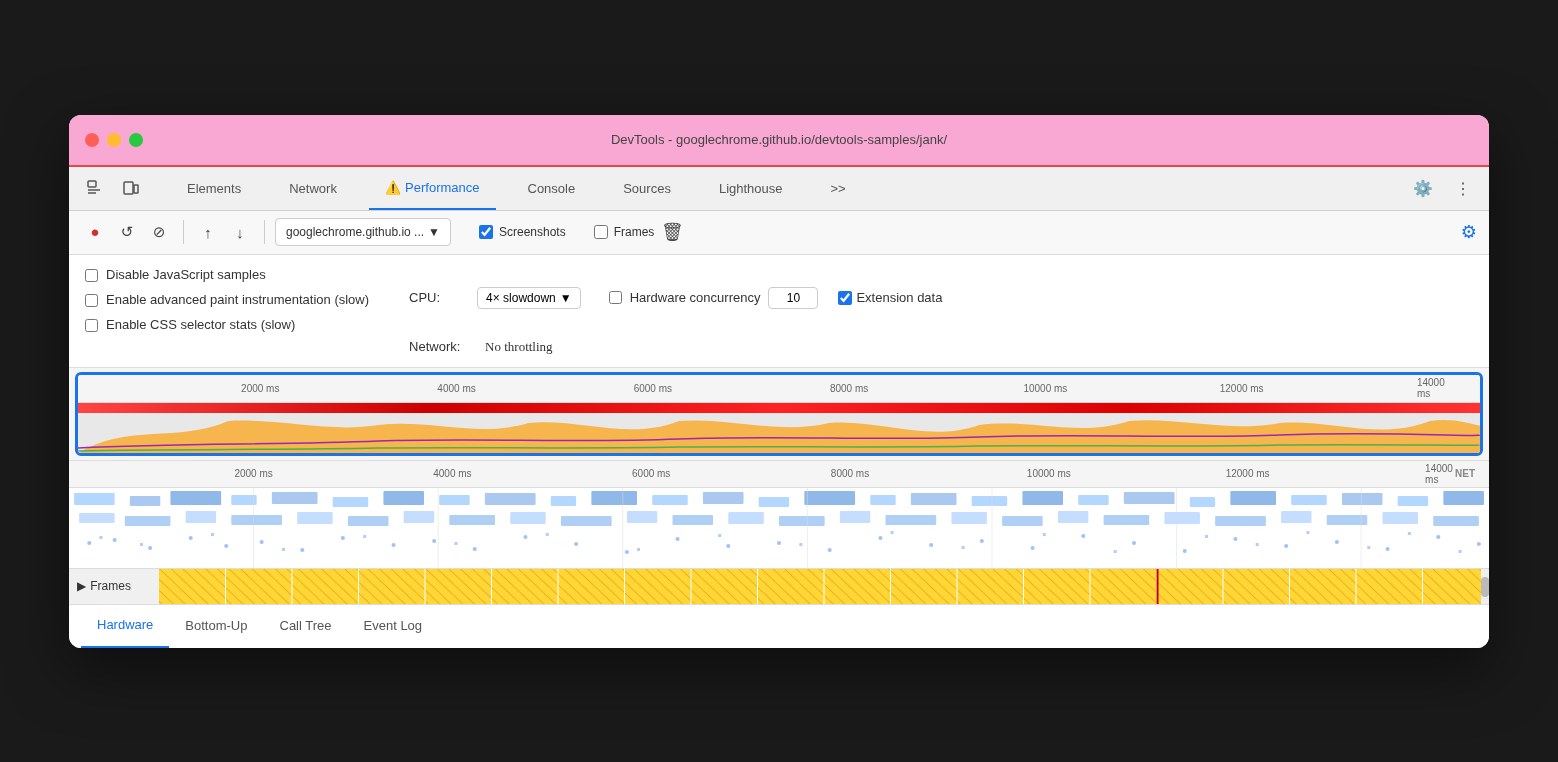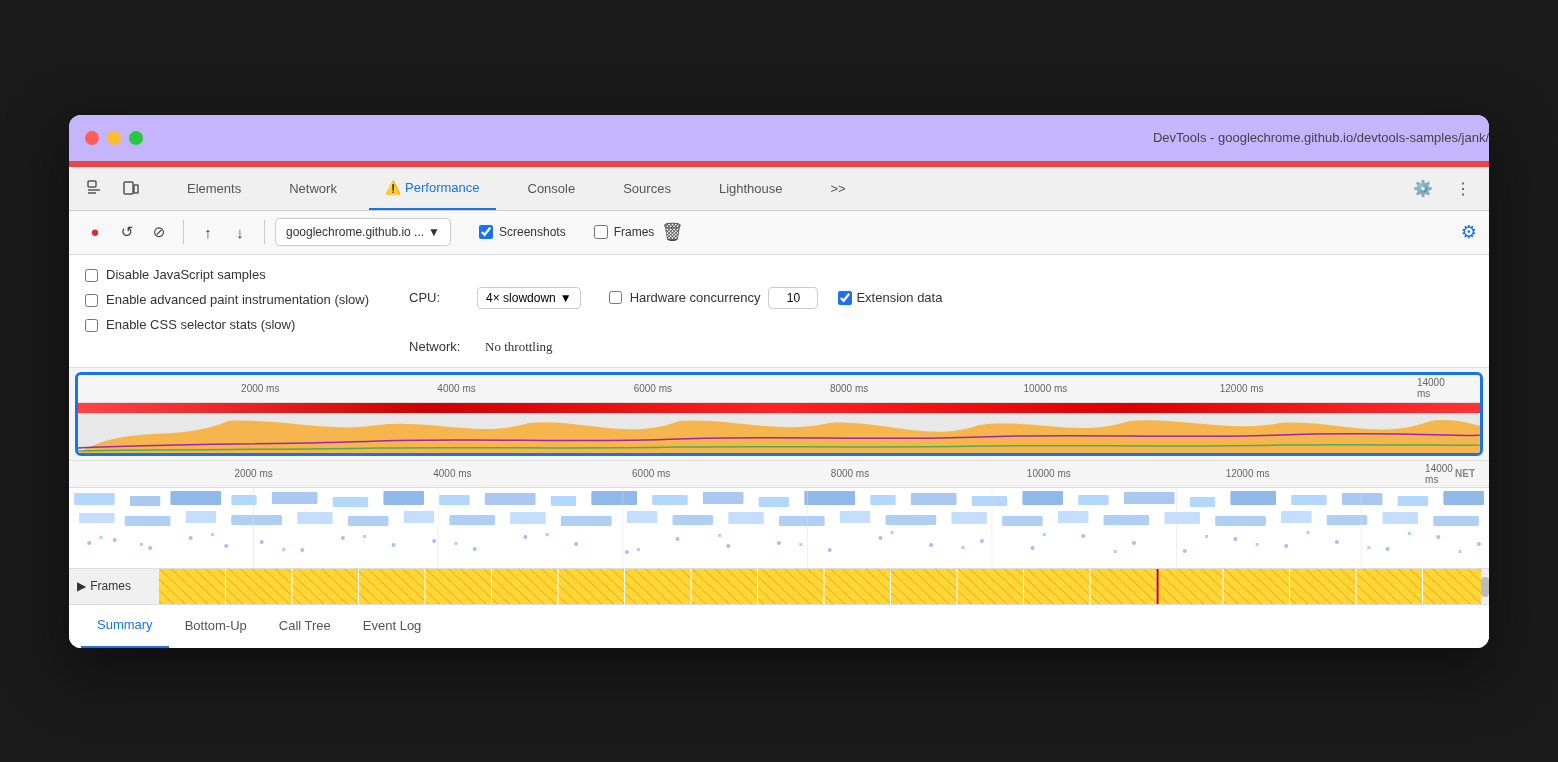--- a/index.html
+++ b/index.html
@@ -15,27 +15,27 @@
     .window {
       width: 1420px;
       background: #f5f5f5;
       border-radius: 12px;
       box-shadow: 0 20px 60px rgba(0,0,0,0.5);
       overflow: hidden;
     }
 
     
     .title-bar {
-      background: #c4b5fd;
+      background: #f9a8d4;
       height: 52px;
       display: flex;
       align-items: center;
-      justify-content: flex-end;
-      position: relative;
-      border-bottom: 6px solid #ef4444;
+      justify-content: center;
+      position: relative;
+      border-bottom: 2px solid #ef4444;
     }
     .traffic-lights {
       position: absolute;
       left: 16px;
       display: flex;
       gap: 8px;
     }
     .traffic-light {
       width: 14px;
       height: 14px;
@@ -697,21 +697,21 @@
 
       <div style="position:absolute; right:0; top:0; width:8px; height:100%; background:#eee;">
         <div style="width:8px; height:20px; background:#bbb; border-radius:4px; position:absolute; top:8px;"></div>
       </div>
     </div>
 
   </div>
 
   <div class="bottom-tabs">
     <div class="bottom-tab active">
-      <span>Summary</span>
+      <span>Hardware</span>
     </div>
     <div class="bottom-tab">
       <span>Bottom-Up</span>
     </div>
     <div class="bottom-tab">
       <span>Call Tree</span>
     </div>
     <div class="bottom-tab">
       <span>Event Log</span>
     </div>

